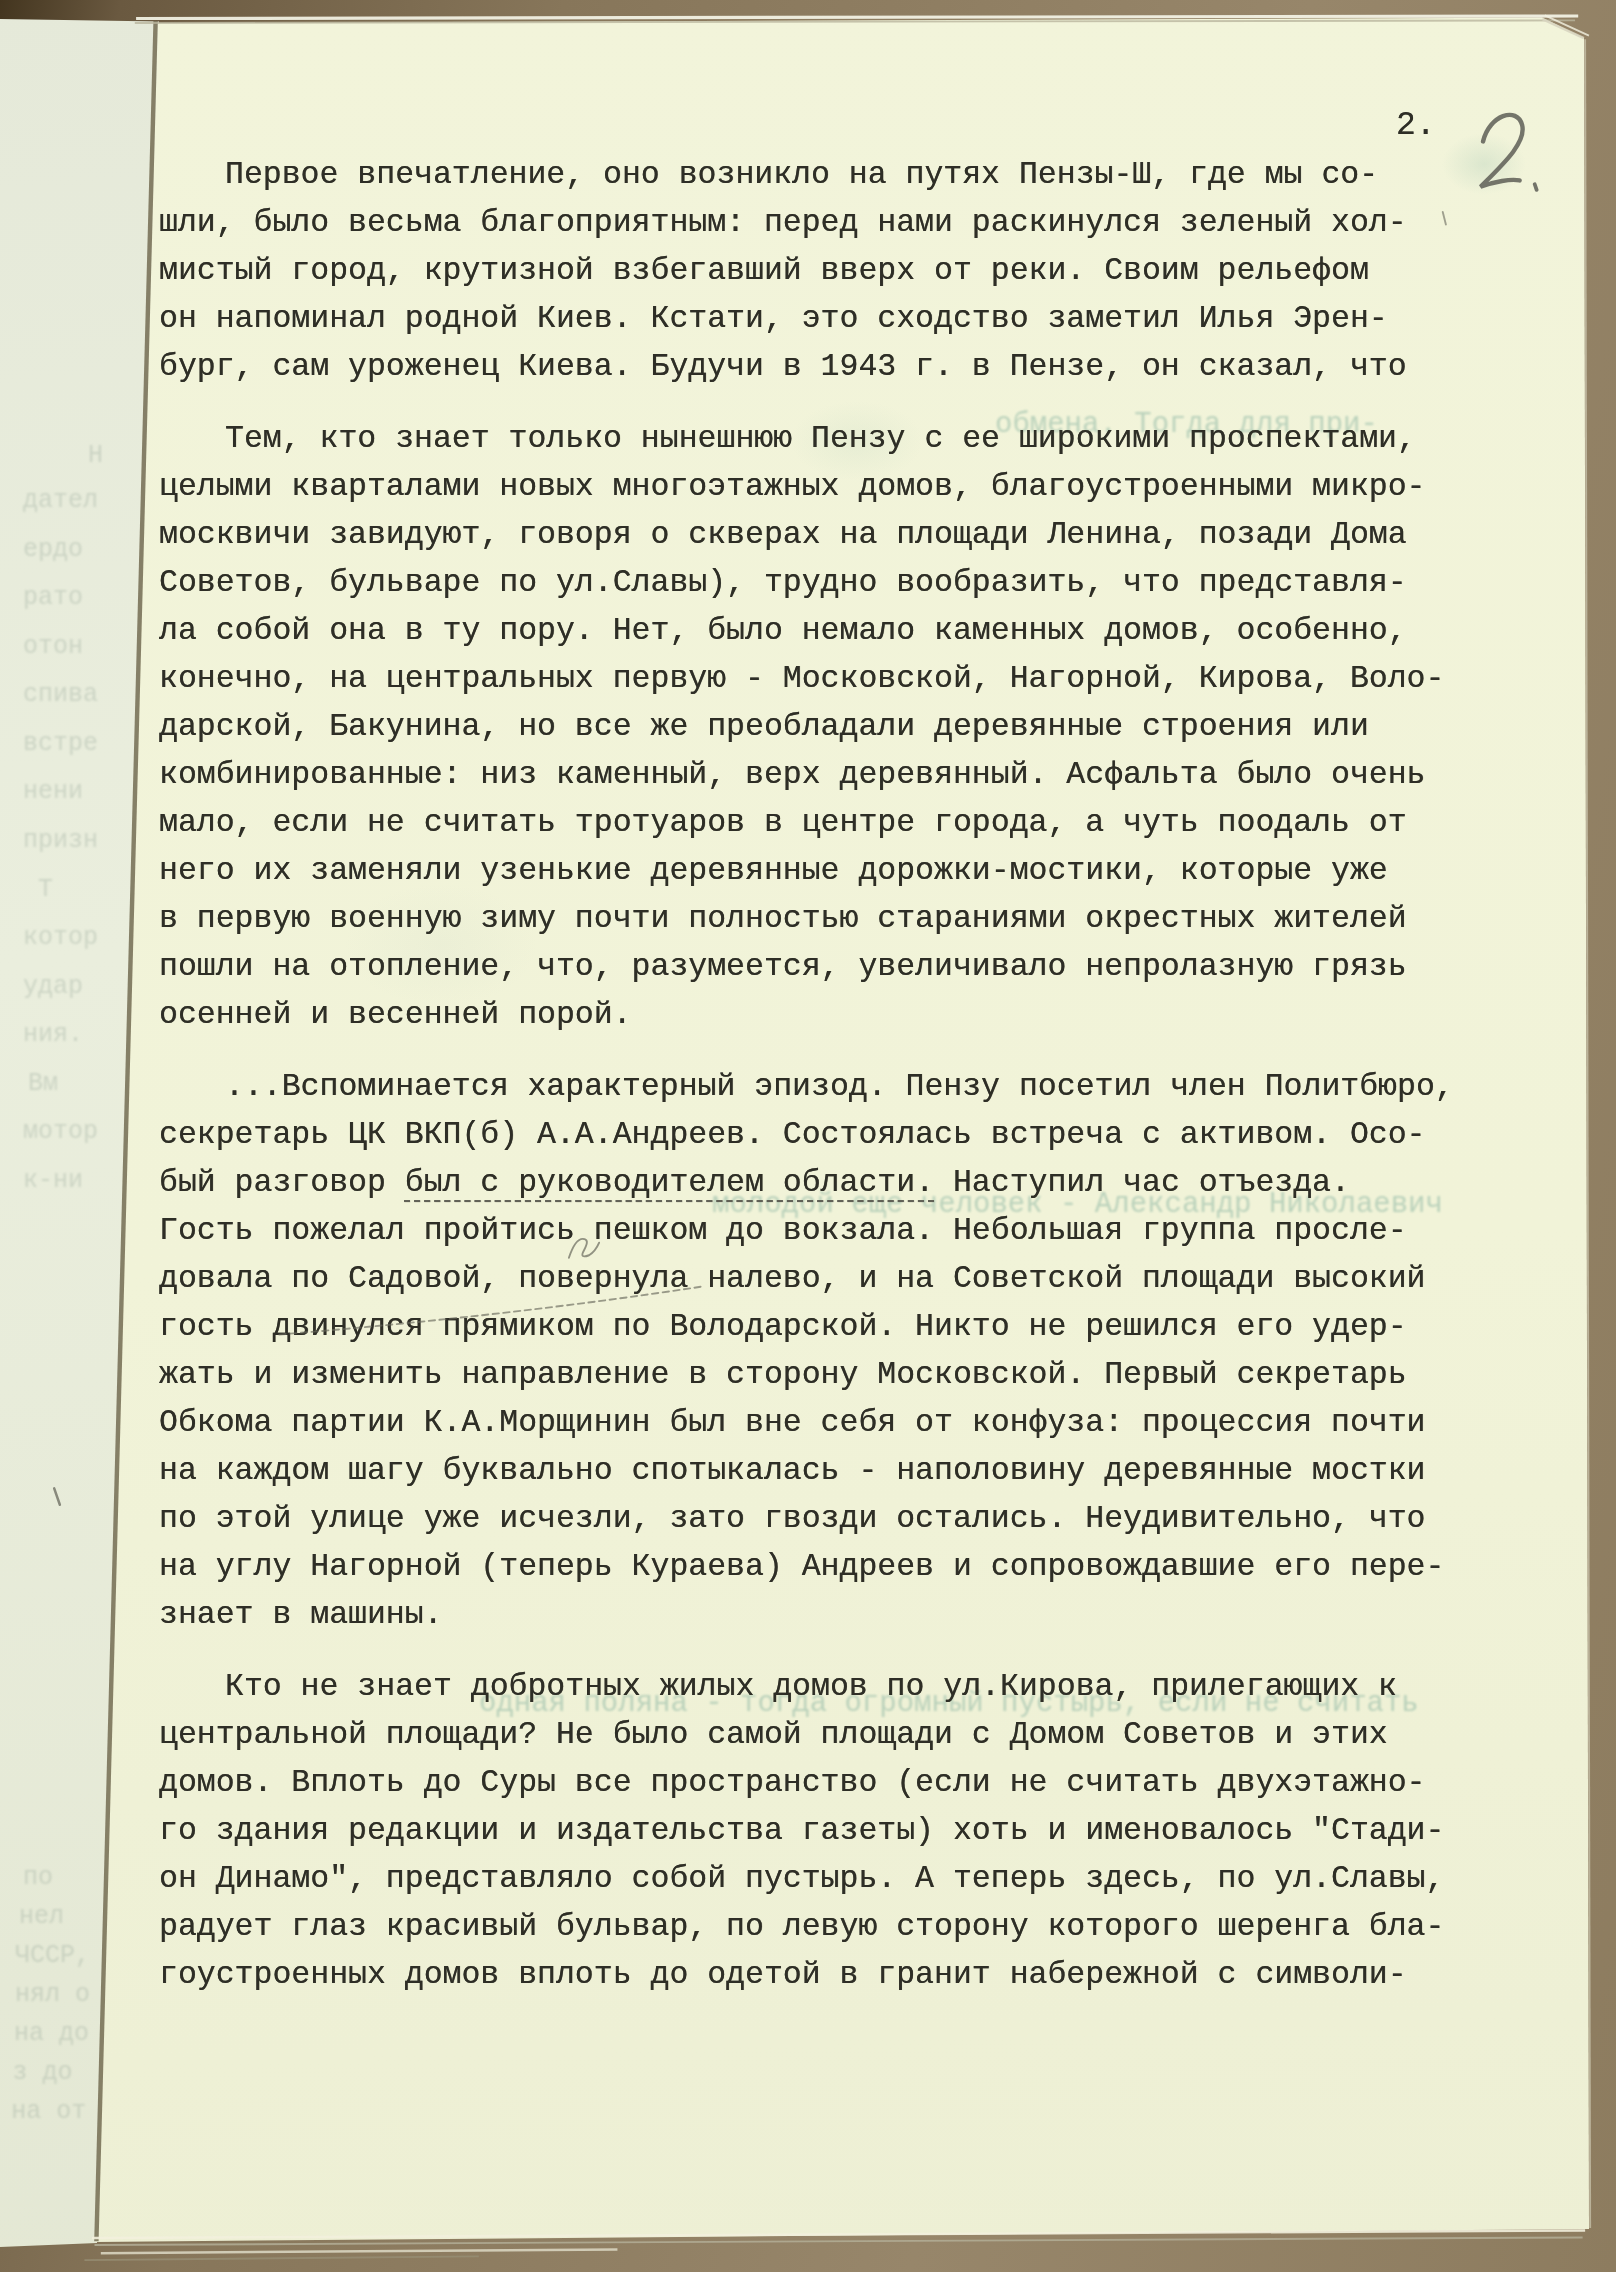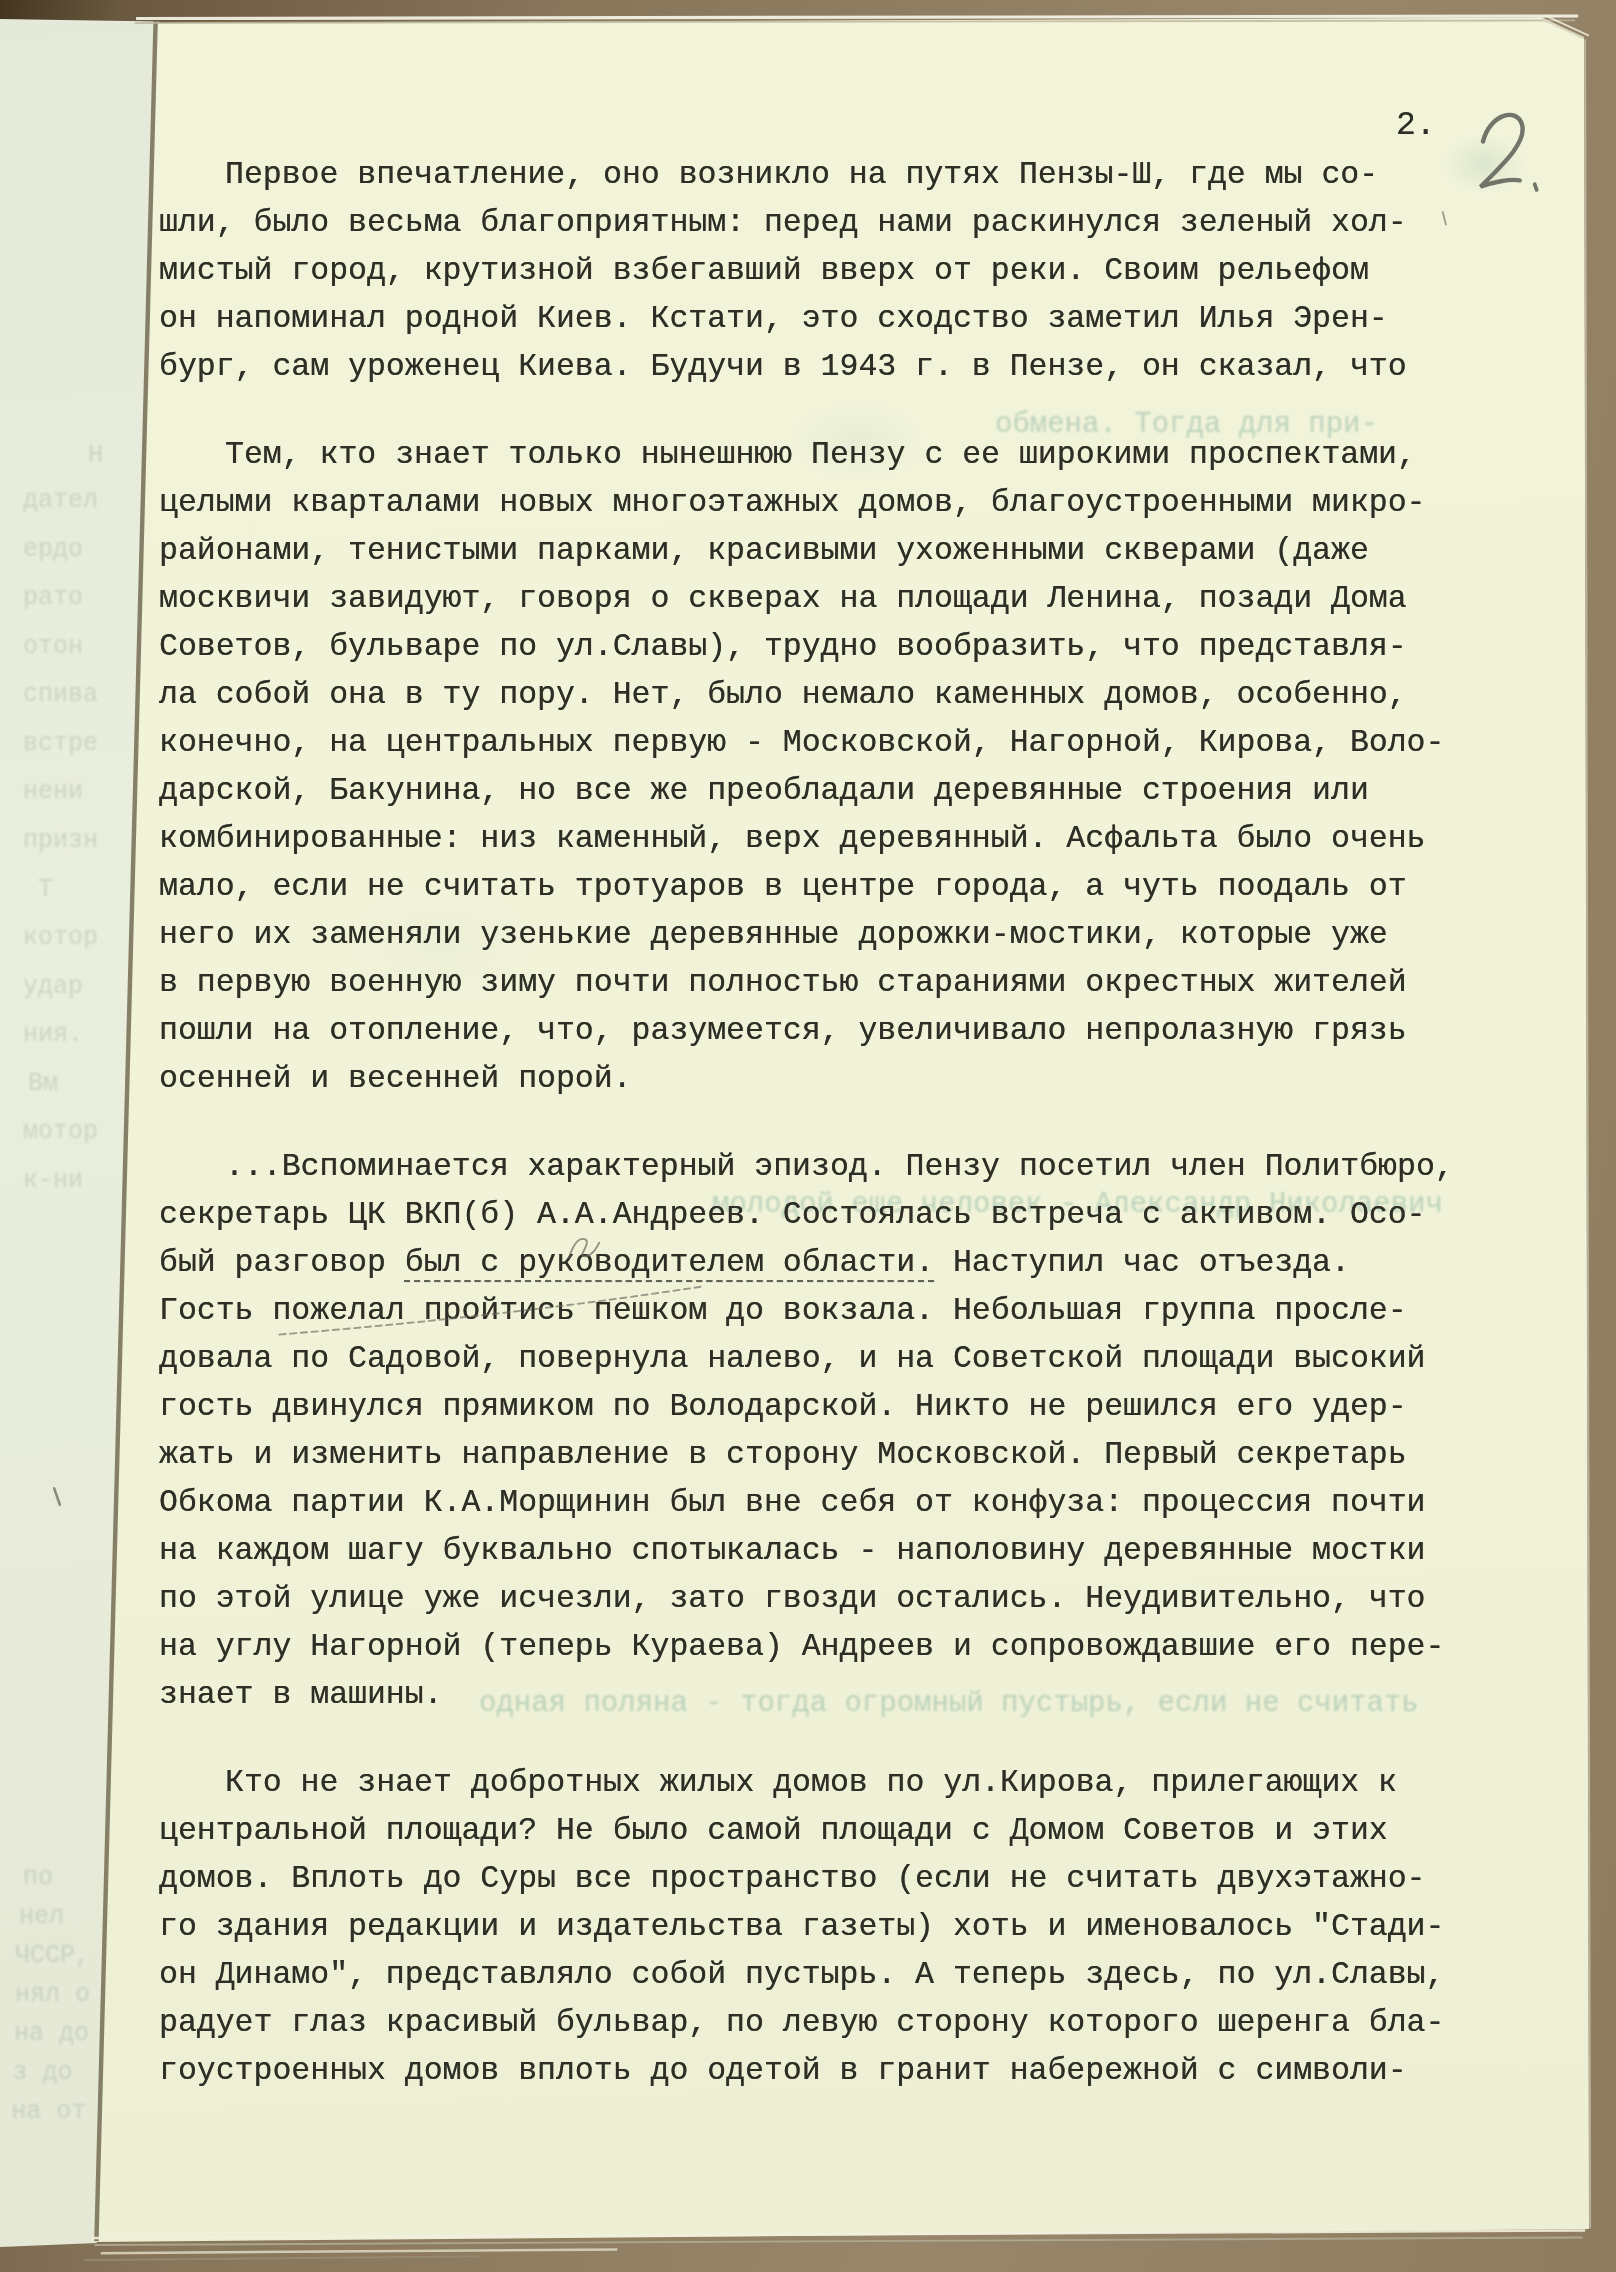--- a/index.html
+++ b/index.html
@@ -22,21 +22,21 @@
       linear-gradient(178deg,#f2f4da 0%,#f1f3d8 55%,#edefd4 100%);
     clip-path:polygon(158px 23px,1542px 17.6px,1584px 38px,1589px 2229px,95px 2242px);
   }
   .text-block{
     position:absolute;left:159px;top:151px;width:1348px;z-index:3;
     font-size:31.5px;line-height:48px;color:#2e2e26;
     text-shadow:0 0 0.6px rgba(46,46,38,.7), 0.4px 0.4px 0 rgba(46,46,38,.22);
   }
   .line{white-space:pre;height:48px;}
   .line.first{padding-left:66px;}
-  .para{margin-top:40px;}
+  .para{margin-top:24px;}
   .para:first-child{margin-top:0;}
   .u-pencil{
     text-decoration:underline dashed rgba(100,100,90,.7);
     text-decoration-thickness:1.9px;text-underline-offset:8.8px;
   }
   .page-number-typed{
     position:absolute;left:1396px;top:107px;z-index:3;
     font-size:33px;color:#2e2e26;
     text-shadow:0 0 0.6px rgba(46,46,38,.7);
   }
@@ -87,21 +87,20 @@
       <div class="para">
         <div class="line first">Первое впечатление, оно возникло на путях Пензы-Ш, где мы со-</div>
         <div class="line">шли, было весьма благоприятным: перед нами раскинулся зеленый хол-</div>
         <div class="line">мистый город, крутизной взбегавший вверх от реки. Своим рельефом</div>
         <div class="line">он напоминал родной Киев. Кстати, это сходство заметил Илья Эрен-</div>
         <div class="line">бург, сам уроженец Киева. Будучи в 1943 г. в Пензе, он сказал, что</div>
       </div>
       <div class="para">
         <div class="line first">Тем, кто знает только нынешнюю Пензу с ее широкими проспектами,</div>
         <div class="line">целыми кварталами новых многоэтажных домов, благоустроенными микро-</div>
-        <div class="line">районами, тенистыми парками, красивыми ухоженными скверами (даже</div>
         <div class="line">москвичи завидуют, говоря о скверах на площади Ленина, позади Дома</div>
         <div class="line">Советов, бульваре по ул.Славы), трудно вообразить, что представля-</div>
         <div class="line">ла собой она в ту пору. Нет, было немало каменных домов, особенно,</div>
         <div class="line">конечно, на центральных первую - Московской, Нагорной, Кирова, Воло-</div>
         <div class="line">дарской, Бакунина, но все же преобладали деревянные строения или</div>
         <div class="line">комбинированные: низ каменный, верх деревянный. Асфальта было очень</div>
         <div class="line">мало, если не считать тротуаров в центре города, а чуть поодаль от</div>
         <div class="line">него их заменяли узенькие деревянные дорожки-мостики, которые уже</div>
         <div class="line">в первую военную зиму почти полностью стараниями окрестных жителей</div>
         <div class="line">пошли на отопление, что, разумеется, увеличивало непролазную грязь</div>

